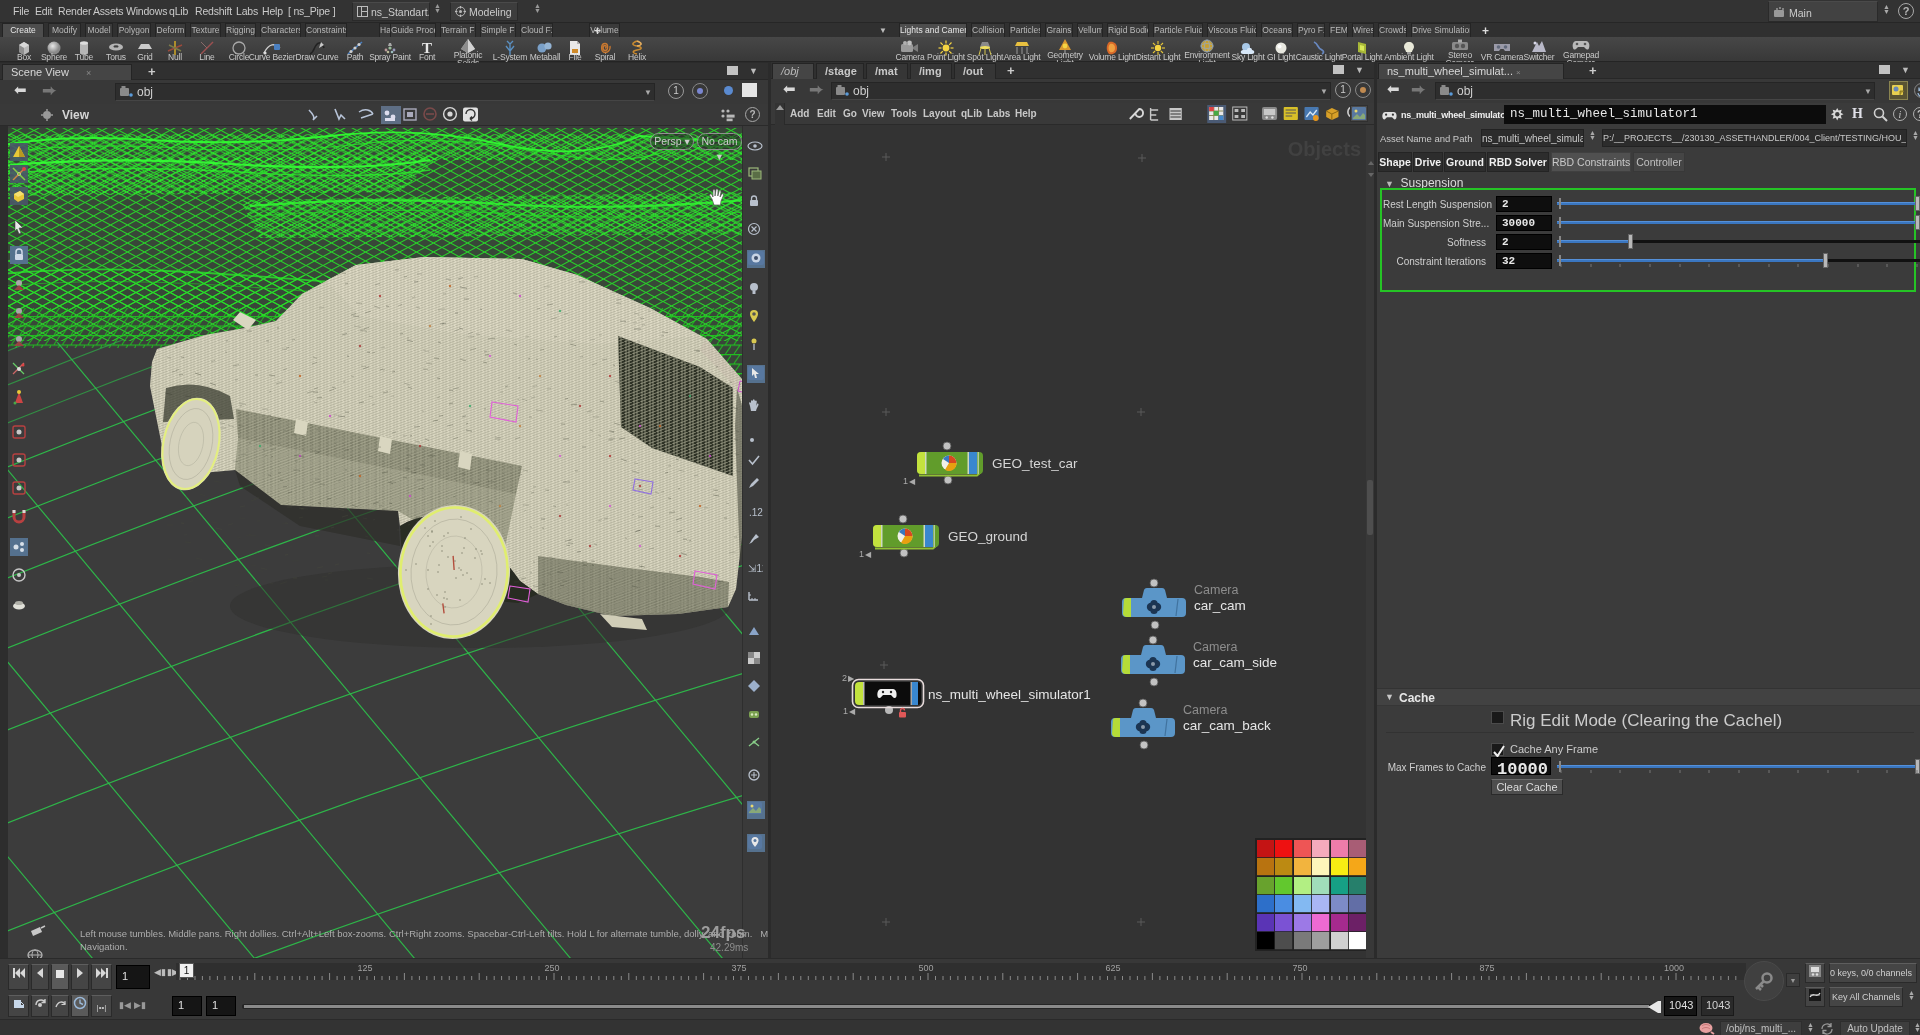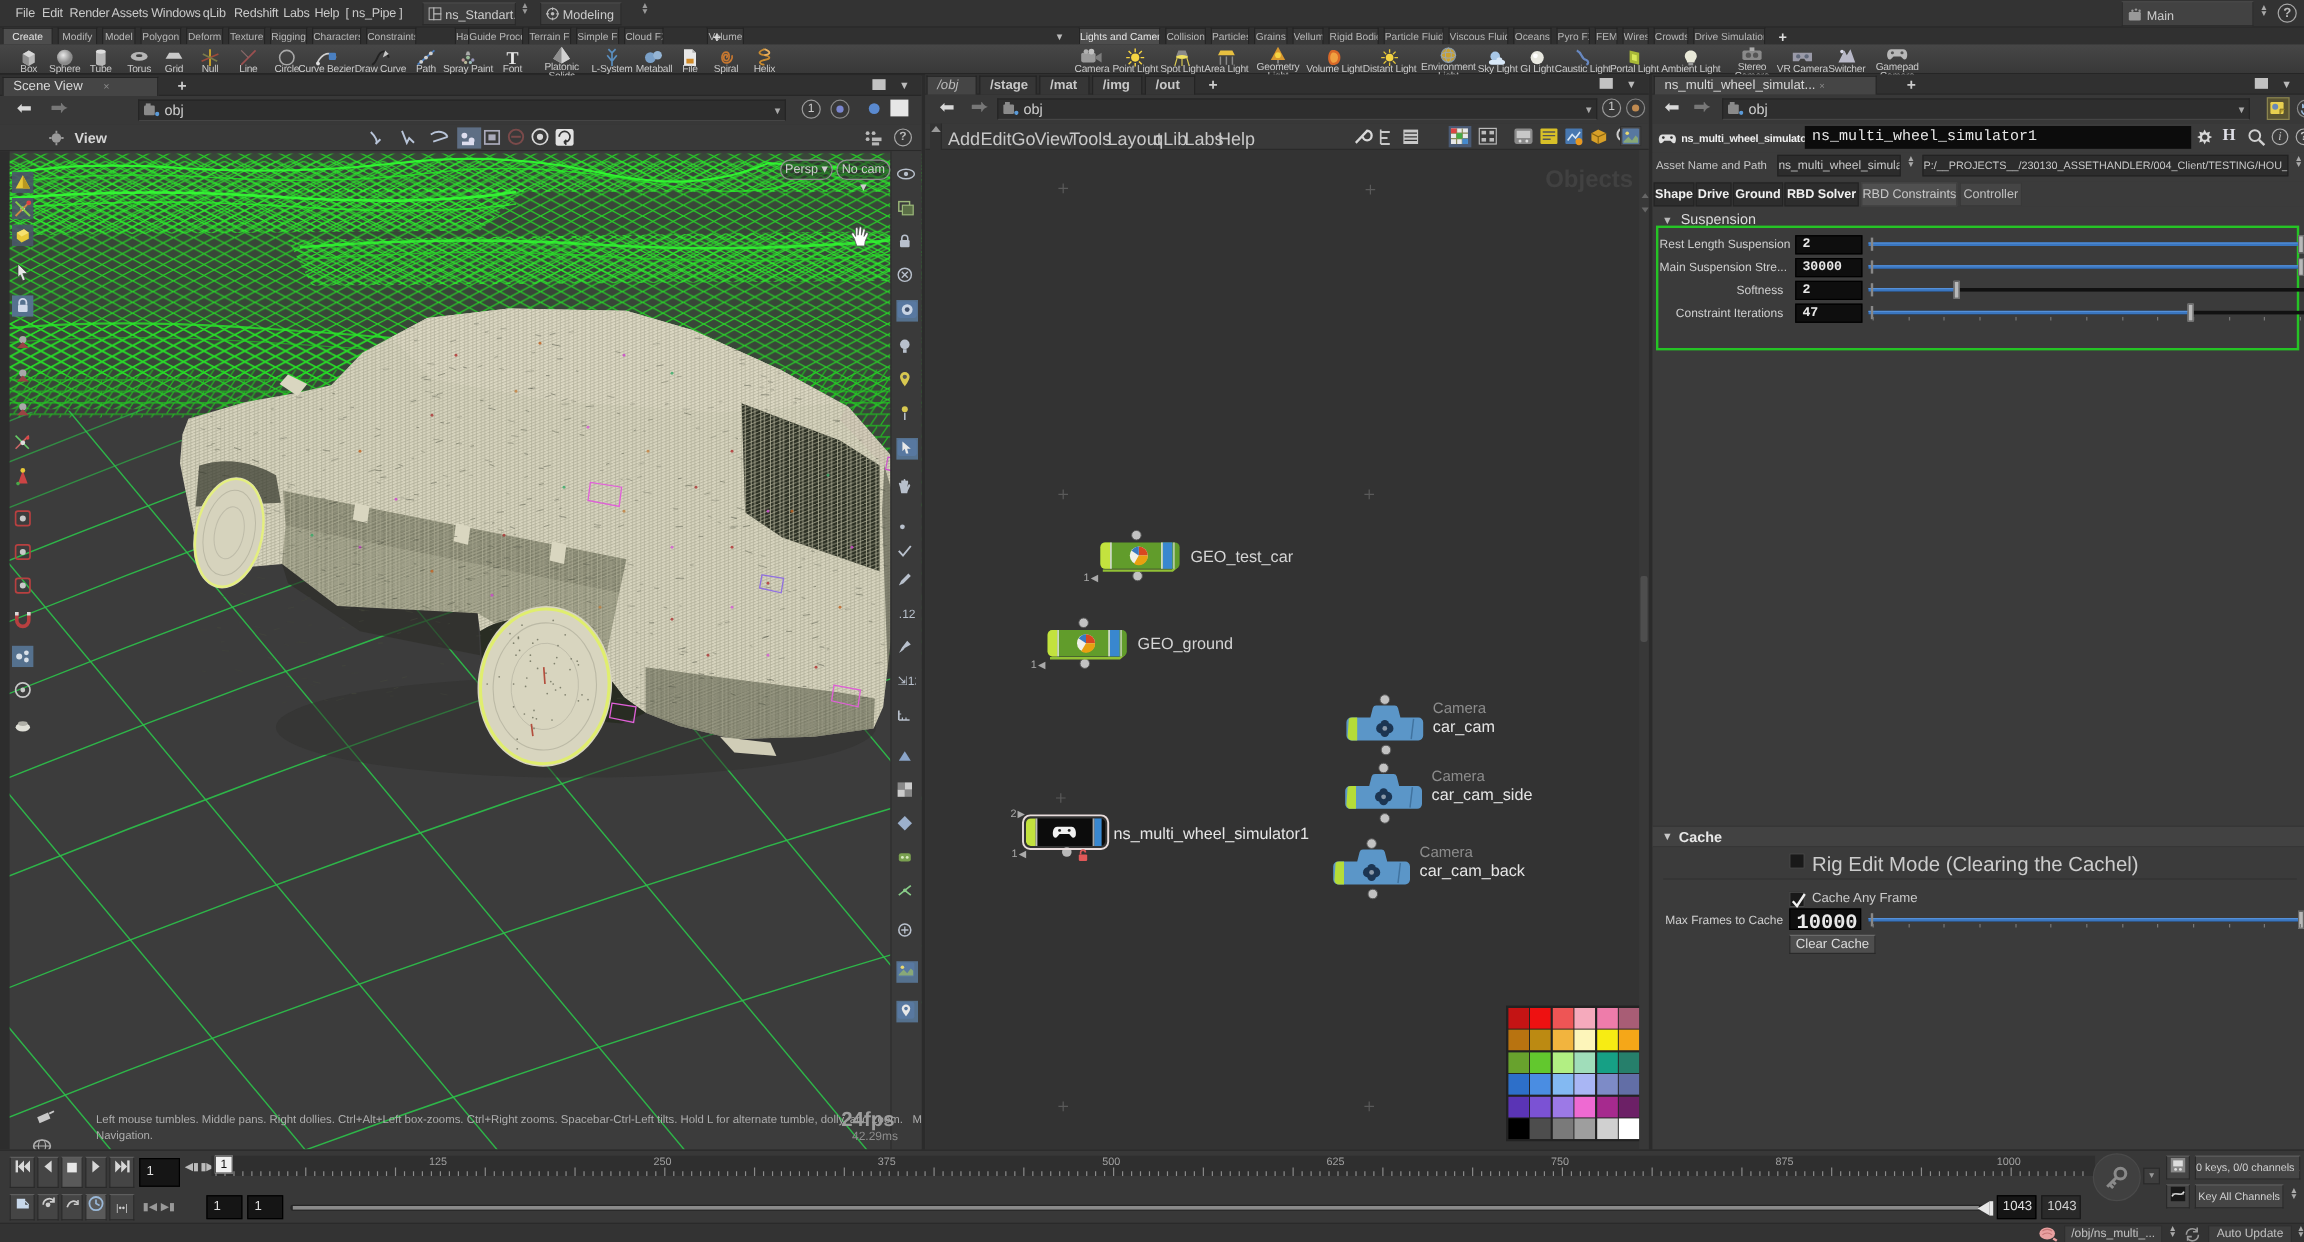--- a/index.html
+++ b/index.html
@@ -1412,21 +1412,21 @@
             <rect x="0" y="2" width="9" height="8" rx="1" fill="#8a8a8a"></rect>
             <rect x="1.5" y="0" width="4" height="3" fill="#8a8a8a"></rect>
             <circle cx="11" cy="9" r="1.8" fill="#5a9ad8"></circle>
           </svg>obj</div>
       <span style="position:absolute;left:549px;top:8px;color:#aaa;font-size:8px;">▼</span>
       <div style="position:absolute;left:564px;top:3px;width:16px;height:16px;border:1.5px solid #999;border-radius:50%;color:#ccc;font-size:10px;text-align:center;line-height:14px;">1</div>
       <div style="position:absolute;left:584px;top:3px;width:16px;height:16px;border:1.5px solid #888;border-radius:50%;">
           <div style="margin:3.5px;width:6px;height:6px;border-radius:50%;background:#c08a50;"></div>
         </div>
     </div>
-    <div class="toolbar3" style="font-size:15px;color:#c8c8c8;">
+    <div class="toolbar3" style="font-size:10px;color:#c8c8c8;font-weight:bold;">
       <div style="position:absolute;left:4px;top:0;width:10px;height:22px;background:#333;border-right:1px solid #2a2a2a;">
           <div style="margin:2px 1px;width:0;height:0;border-left:4px solid transparent;border-right:4px solid transparent;border-bottom:5px solid #999;"></div>
         </div>
       <span style="position:absolute;left:19px;top:5px;">Add</span>
       <span style="position:absolute;left:46px;top:5px;">Edit</span>
       <span style="position:absolute;left:72px;top:5px;">Go</span>
       <span style="position:absolute;left:91px;top:5px;">View</span>
       <span style="position:absolute;left:120px;top:5px;">Tools</span>
       <span style="position:absolute;left:152px;top:5px;">Layout</span>
       <span style="position:absolute;left:190px;top:5px;">qLib</span>
@@ -1735,21 +1735,21 @@
         </div>
         <div style="position:absolute;left:0px;top:49px;width:103px;text-align:right;font-size:10px;color:#cfcfcf;white-space:nowrap;">Softness</div>
         <div style="position:absolute;left:113px;top:46px;width:56px;height:16px;background:#0e0e0e;border:1px solid #000;color:#e8e8e8;font-size:11px;font-weight:bold;font-family:'Liberation Mono',monospace;padding:1px 0 0 5px;">2</div>
         <div style="position:absolute;left:174px;top:46px;width:364px;height:15px;">
           <div style="position:absolute;left:0;top:6px;width:364px;height:3px;background:#111;"></div>
           <div style="position:absolute;left:0;top:6px;width:71px;height:3px;background:#3a76c0;border-top:1px solid #5590d8;"></div>
           <div style="position:absolute;left:2px;top:2px;width:2px;height:11px;background:#888;"></div>
           <div style="position:absolute;left:71px;top:0px;width:5px;height:15px;background:#b8b8b8;border:1px solid #666;"></div>
         </div>
         <div style="position:absolute;left:0px;top:68px;width:103px;text-align:right;font-size:10px;color:#cfcfcf;white-space:nowrap;">Constraint Iterations</div>
-        <div style="position:absolute;left:113px;top:65px;width:56px;height:16px;background:#0e0e0e;border:1px solid #000;color:#e8e8e8;font-size:11px;font-weight:bold;font-family:'Liberation Mono',monospace;padding:1px 0 0 5px;">47</div>
+        <div style="position:absolute;left:113px;top:65px;width:56px;height:16px;background:#0e0e0e;border:1px solid #000;color:#e8e8e8;font-size:11px;font-weight:bold;font-family:'Liberation Mono',monospace;padding:1px 0 0 5px;">32</div>
         <div style="position:absolute;left:174px;top:65px;width:364px;height:15px;">
           <div style="position:absolute;left:0;top:6px;width:364px;height:3px;background:#111;"></div>
           <div style="position:absolute;left:0;top:6px;width:266px;height:3px;background:#3a76c0;border-top:1px solid #5590d8;"></div>
           <div style="position:absolute;left:2px;top:2px;width:2px;height:11px;background:#888;"></div>
           <div style="position:absolute;left:266px;top:0px;width:5px;height:15px;background:#b8b8b8;border:1px solid #666;"></div>
           <svg width="364" height="4" style="position:absolute;left:0;top:11px;">
             <line x1="4" y1="0" x2="4" y2="3" stroke="#777" stroke-width="1"></line>
             <line x1="34" y1="0" x2="34" y2="3" stroke="#777" stroke-width="1"></line>
             <line x1="63" y1="0" x2="63" y2="3" stroke="#777" stroke-width="1"></line>
             <line x1="93" y1="0" x2="93" y2="3" stroke="#777" stroke-width="1"></line>

